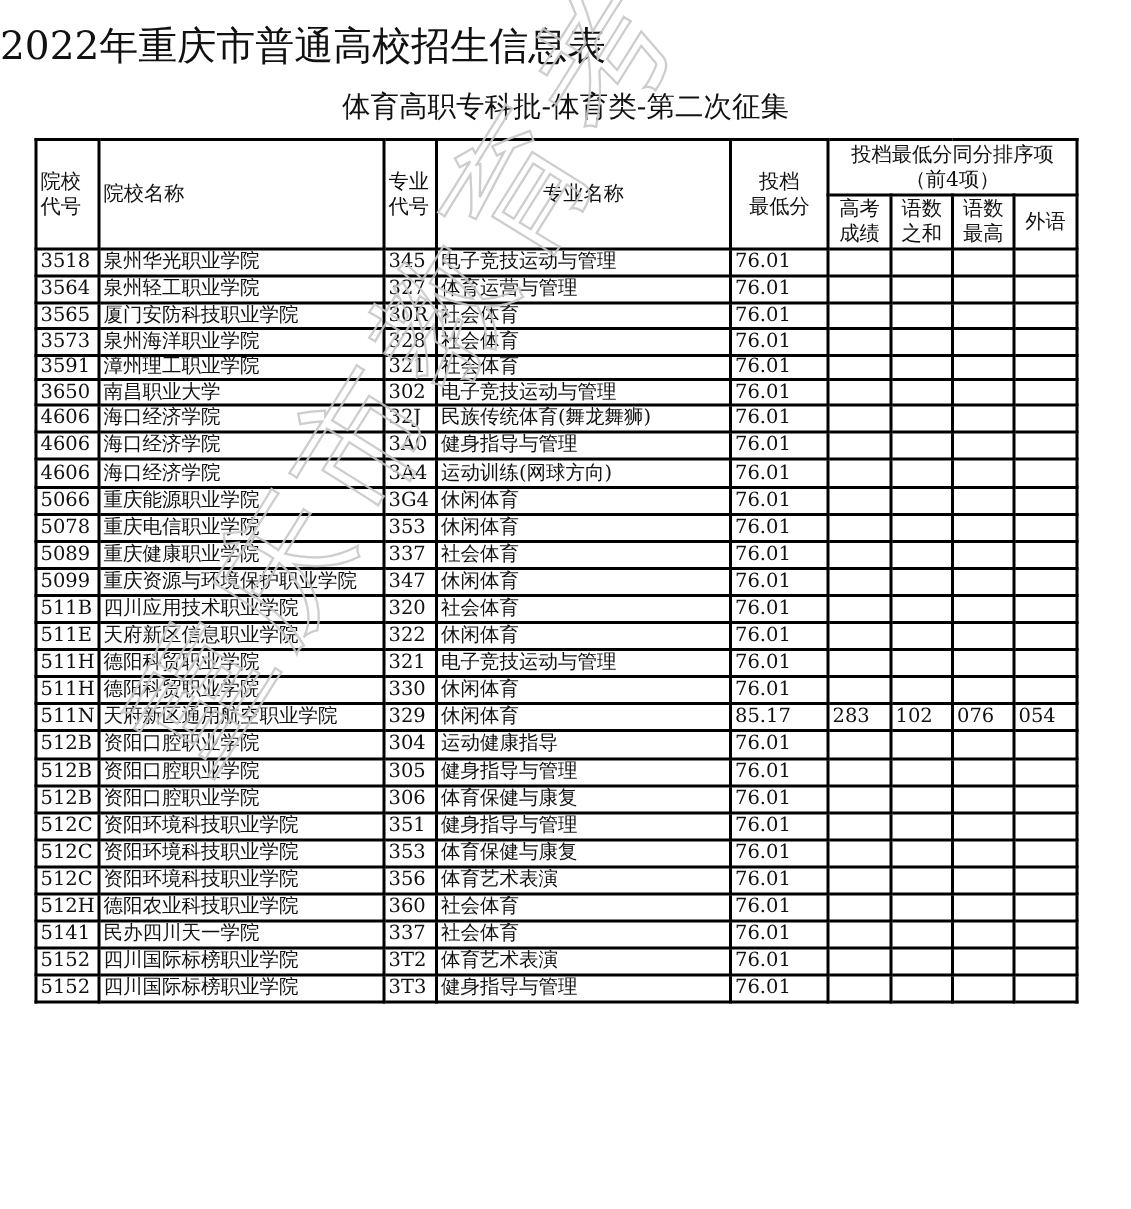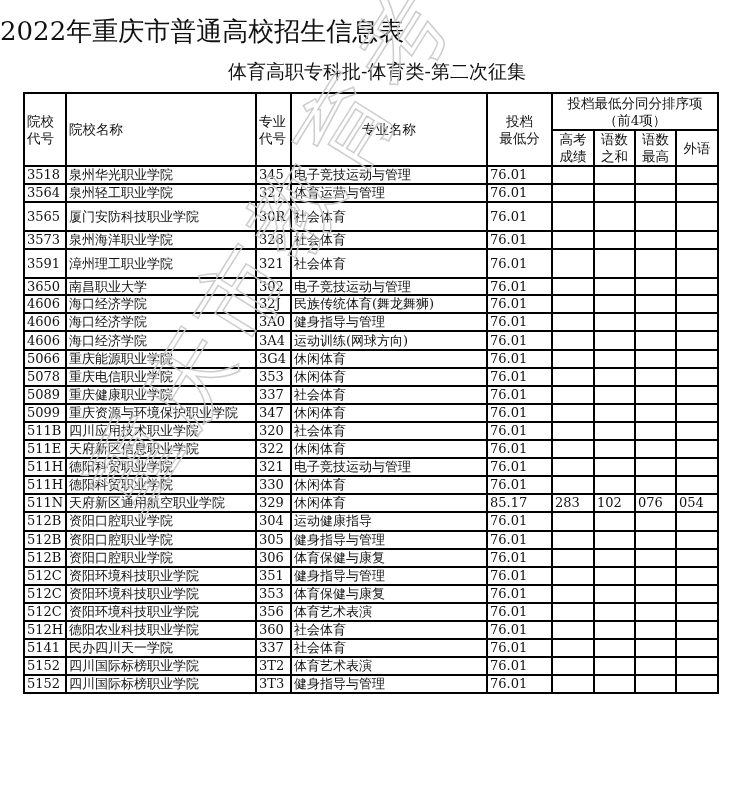--- a/index.html
+++ b/index.html
@@ -110,21 +110,21 @@
         <td>3564</td>
         <td>泉州轻工职业学院</td>
         <td>327</td>
         <td>体育运营与管理</td>
         <td>76.01</td>
         <td></td>
         <td></td>
         <td></td>
         <td></td>
       </tr>
-      <tr style="height: 29px;">
+      <tr style="height: 17px;">
         <td>3565</td>
         <td>厦门安防科技职业学院</td>
         <td>30R</td>
         <td>社会体育</td>
         <td>76.01</td>
         <td></td>
         <td></td>
         <td></td>
         <td></td>
       </tr>
@@ -132,21 +132,21 @@
         <td>3573</td>
         <td>泉州海洋职业学院</td>
         <td>328</td>
         <td>社会体育</td>
         <td>76.01</td>
         <td></td>
         <td></td>
         <td></td>
         <td></td>
       </tr>
-      <tr style="height: 29px; margin-top: 40px;">
+      <tr style="height: 16px; margin-top: 40px;">
         <td>3591</td>
         <td>漳州理工职业学院</td>
         <td>321</td>
         <td>社会体育</td>
         <td>76.01</td>
         <td></td>
         <td></td>
         <td></td>
         <td></td>
       </tr>

